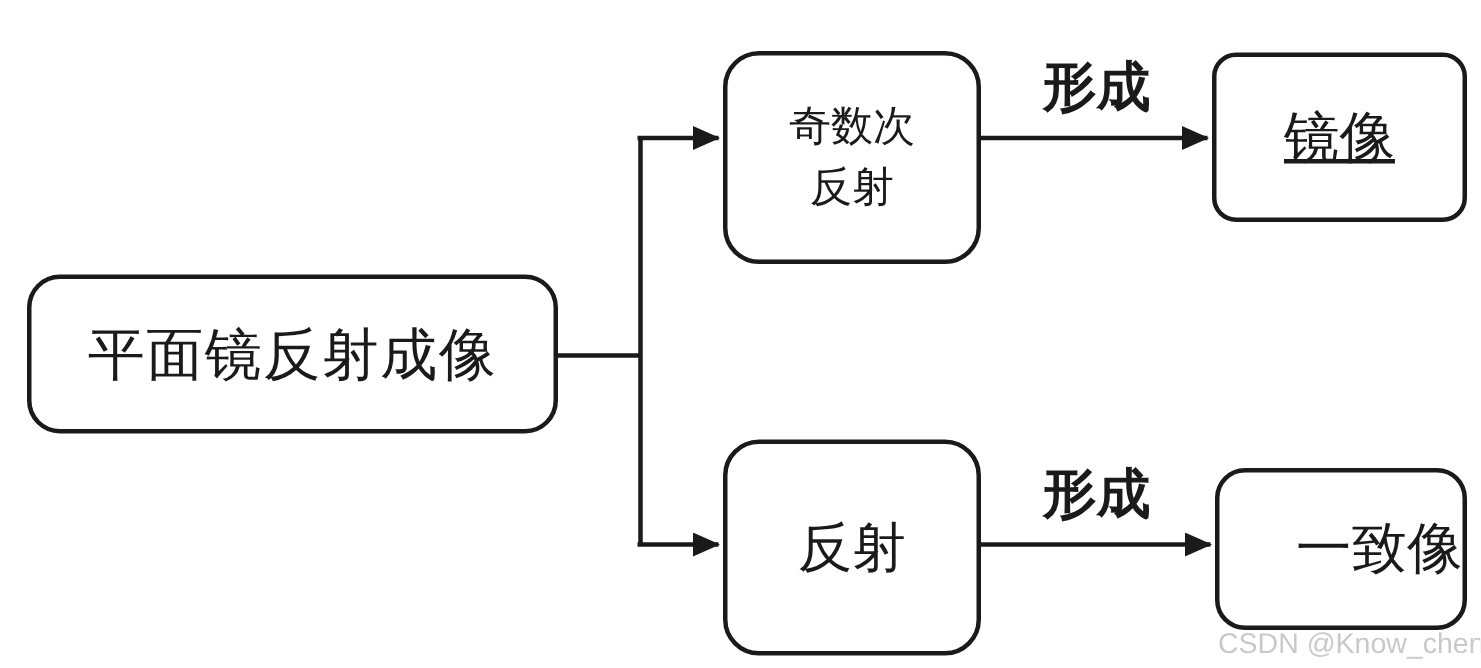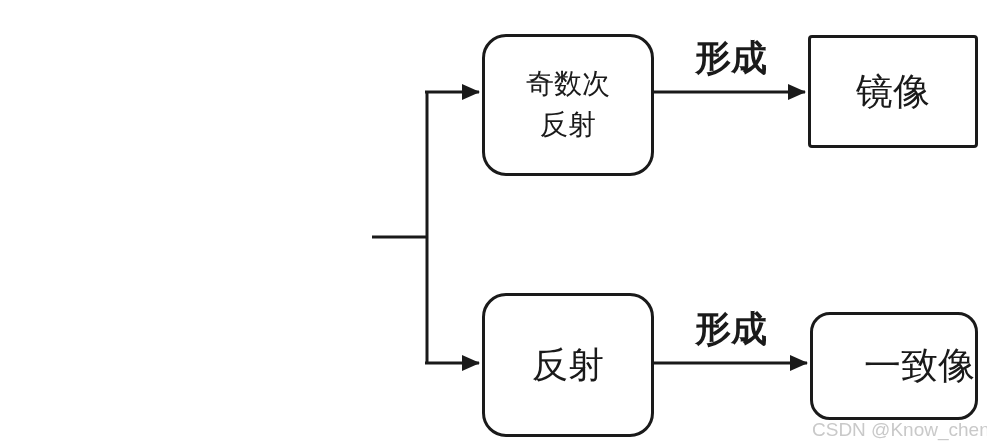--- a/index.html
+++ b/index.html
@@ -52,22 +52,23 @@
   .node-even {
     left: 482px; top: 293px;
     width: 172px; height: 144px;
     border-radius: 24px;
     font-size: 36px;
     line-height: 1.45;
   }
   .node-mirror {
     left: 808px; top: 35px;
     width: 170px; height: 113px;
-    border-radius: 4px;
+    border-radius: 16px;
     font-size: 37px;
+    text-decoration: underline;
   }
   .node-identical {
     left: 810px; top: 312px;
     width: 168px; height: 108px;
     border-radius: 20px;
     font-size: 37px;
     align-items: flex-end;
   }
   .edge-label {
     position: absolute;
@@ -109,20 +110,23 @@
 
     <line x1="425" y1="92" x2="479" y2="92" stroke="#1a1a1a" stroke-width="3" marker-end="url(#arrowhead)"></line>
 
     <line x1="425" y1="363" x2="479" y2="363" stroke="#1a1a1a" stroke-width="3" marker-end="url(#arrowhead)"></line>
 
     <line x1="653" y1="92" x2="805" y2="92" stroke="#1a1a1a" stroke-width="3" marker-end="url(#arrowhead)"></line>
 
     <line x1="653" y1="363" x2="807" y2="363" stroke="#1a1a1a" stroke-width="3" marker-end="url(#arrowhead)"></line>
   </svg>
 
+  <div class="node node-root">
+    <span>平面镜反射成像</span>
+  </div>
 
   <div class="node node-odd">
     <span>奇数次</span>
     <span>反射</span>
   </div>
 
   <div class="node node-even">
     <span>反射</span>
   </div>
 

